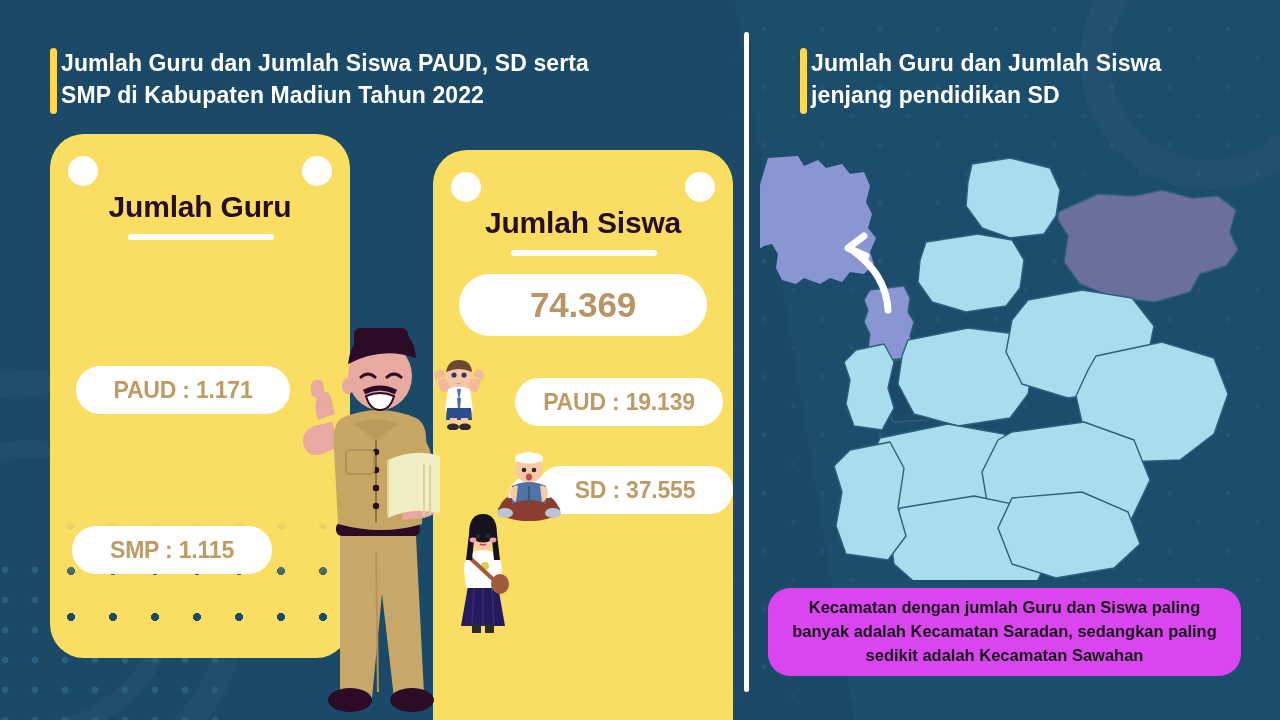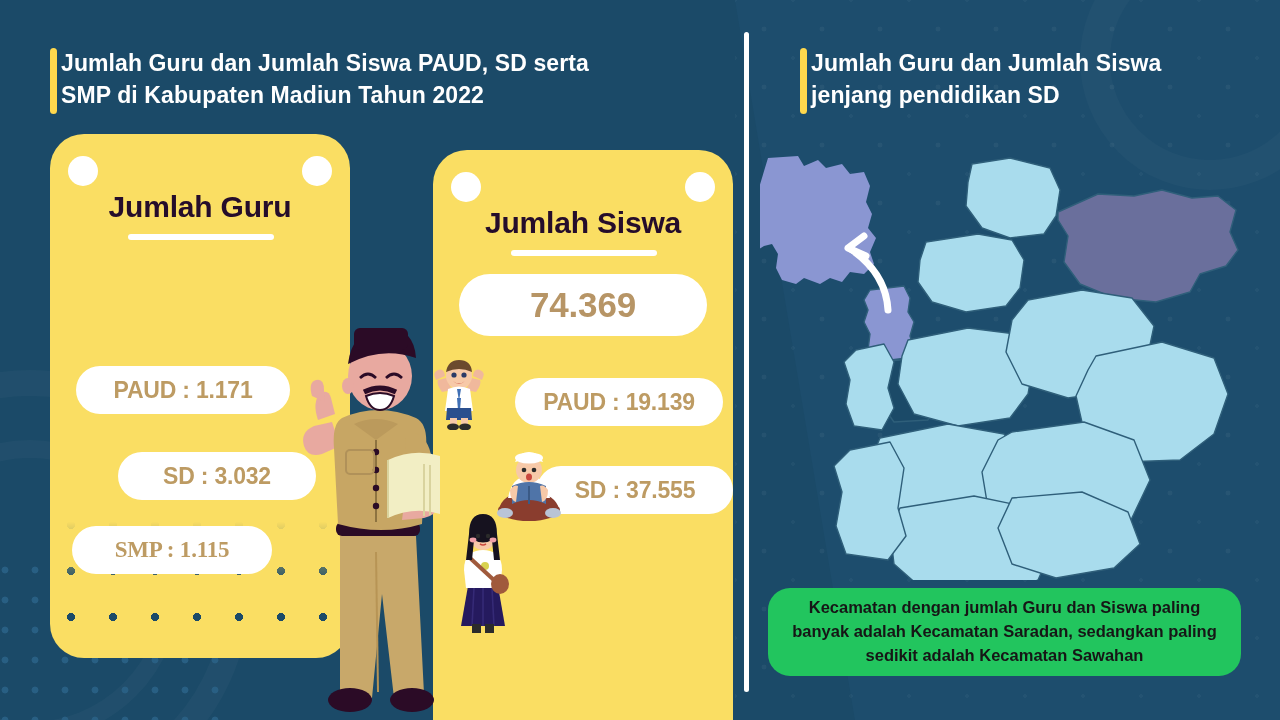--- a/index.html
+++ b/index.html
@@ -112,21 +112,21 @@
   .map-label{
     position:absolute; color:#ffffff; font-size:15.5px; font-weight:bold;
     line-height:1.42; white-space:pre-line; text-shadow:0 1px 2px rgba(0,0,0,.25);
   }
   #label-sawahan{ left:48px; top:18px; }
   #label-saradan{ left:313px; top:70px; }
 
   
   #caption{
     position:absolute; left:768px; top:588px; width:473px; height:88px;
-    background:#22c55e; border-radius:22px;
+    background:#d946ef; border-radius:22px;
     display:flex; align-items:center; justify-content:center; text-align:center;
     padding:0 16px;
   }
   #caption p{
     color:#161616; font-size:16.5px; font-weight:bold; line-height:1.45;
   }
 </style>
 </head>
 <body>
 
@@ -149,22 +149,21 @@
 <div class="card" id="card-guru">
   <div class="dots on"></div>
   <div class="punch" style="left:18px; top:22px;"></div>
   <div class="punch" style="right:18px; top:22px;"></div>
 
   <h2 style="top:56px;">Jumlah Guru</h2>
   <div class="rule" style="left:78px; top:100px; width:146px;"></div>
 
 
   <div class="pill sub" style="left:26px; top:232px; width:214px; height:48px;">PAUD : 1.171</div>
-  <div class="pill sub" style="left:68px; top:318px; width:198px; height:48px;">SD : 3.032</div>
-  <div class="pill sub" style="left:22px; top:392px; width:200px; height:48px;font-family:Liberation Serif, serif;">SMP : 1.115</div>
+  <div class="pill sub" style="left:22px; top:392px; width:200px; height:48px;">SMP : 1.115</div>
 </div>
 
 <div class="card" id="card-siswa">
   <div class="punch" style="left:18px; top:22px;"></div>
   <div class="punch" style="right:18px; top:22px;"></div>
 
   <h2 style="top:56px;">Jumlah Siswa</h2>
   <div class="rule" style="left:78px; top:100px; width:146px;"></div>
 
   <div class="pill big" style="left:26px; top:124px; width:248px; height:62px;">74.369</div>

